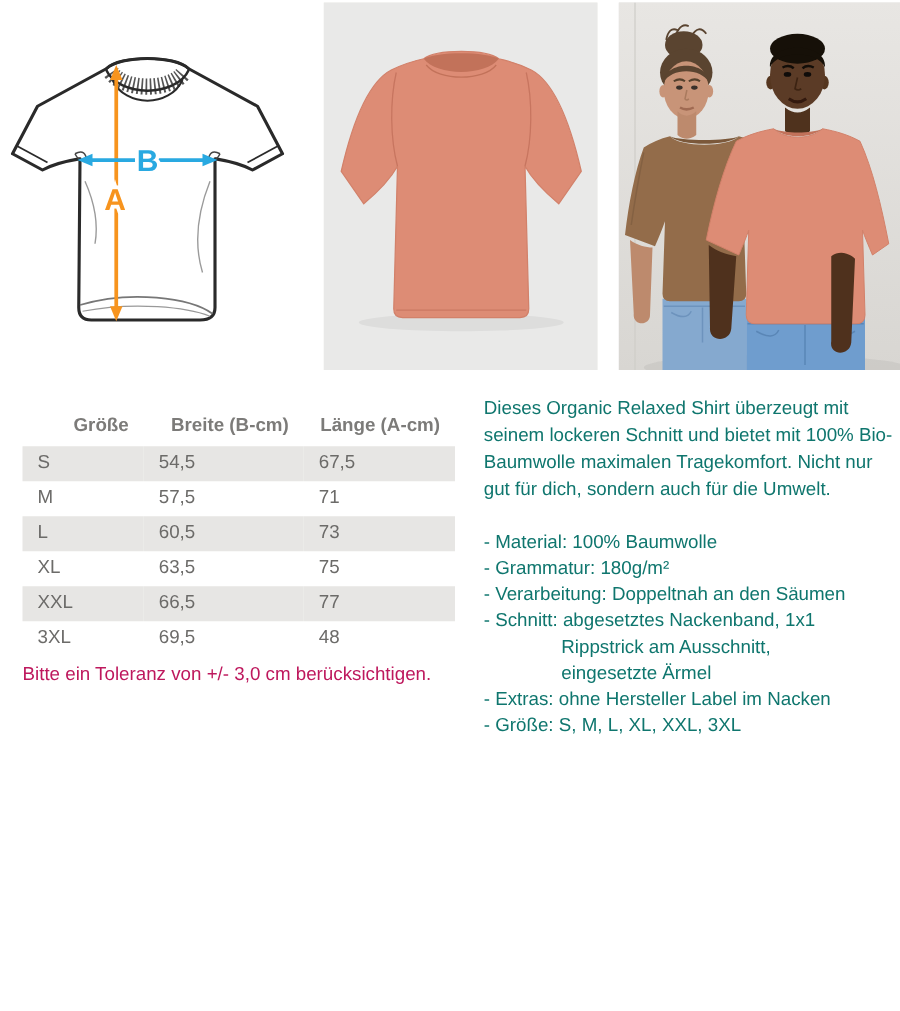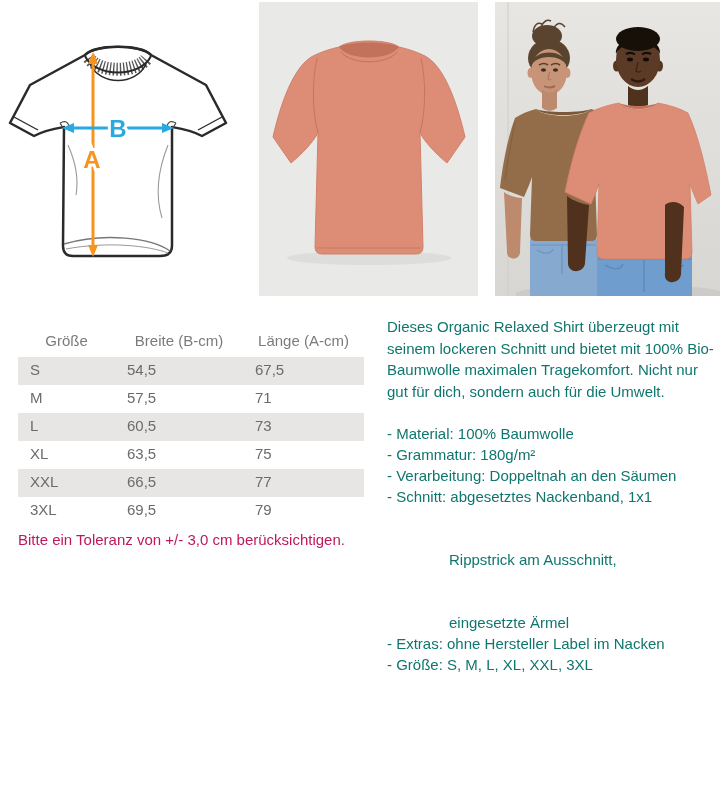--- a/index.html
+++ b/index.html
@@ -12,32 +12,32 @@
   .flatlay-box   { position: absolute; left: 259px; top: 2px; width: 219px; height: 294px; background: #e9e9e8; }
   .models-box    { position: absolute; left: 495px; top: 2px; width: 225px; height: 294px; background: #e2e0dd; }
   .diagram-box svg, .flatlay-box svg, .models-box svg { display: block; width: 100%; height: 100%; }
 
   
   .size-table-wrap { position: absolute; left: 18px; top: 330px; width: 346px; }
   table.size-table { width: 100%; border-collapse: collapse; font-size: 15px; table-layout: fixed; }
   table.size-table col.c1 { width: 97px; }
   table.size-table col.c2 { width: 128px; }
   table.size-table col.c3 { width: 121px; }
-  table.size-table th { font-weight: 400; color: #7c7b79; text-align: center; padding: 2px 12px 7px; line-height: 18px; }
+  table.size-table th { font-weight: 700; color: #7c7b79; text-align: right; padding: 2px 12px 7px; line-height: 18px; }
   table.size-table td { color: #6c6b69; padding: 4px 12px 6px; line-height: 18px; }
   table.size-table tbody tr:nth-of-type(odd) { background: #e7e6e4; }
 
   .tolerance-note { position: absolute; left: 18px; top: 531px; width: 360px; font-size: 15px; color: #be185d; }
 
   
   .description { position: absolute; left: 387px; top: 316px; width: 327px; font-size: 15px; color: #0f766e; }
   .description p { line-height: 21.5px; margin: 0 0 21px 0; }
   .details { line-height: 21px; }
   .detail-line { line-height: 21px; }
-  .detail-line.indent { padding-left: 62px; margin-top: 42px; }
+  .detail-line.indent { padding-left: 62px; }
 </style>
 </head>
 <body>
 
 <div class="page">
 
   <div class="diagram-box">
     <svg viewBox="0 0 259 300">
 
       <path d="M 85 55 L 30 85 L 10 123 L 34 136 C 45 130 58 128 64 127 L 63 246 Q 63 256 73 256 L 160 256 Q 172 256 172 246 L 172 127 C 178 128 191 130 202 136 L 226 123 L 206 85 L 151 55 C 140 44 96 44 85 55 Z" fill="#ffffff" stroke="#2a2a2a" stroke-width="2.5" stroke-linejoin="round"></path>
@@ -185,21 +185,21 @@
 
           <tr>
             <td>XXL</td>
             <td>66,5</td>
             <td>77</td>
           </tr>
 
           <tr>
             <td>3XL</td>
             <td>69,5</td>
-            <td>79</td>
+            <td>48</td>
           </tr>
         </tbody>
     </table>
   </div>
 
   <div class="tolerance-note">Bitte ein Toleranz von +/- 3,0 cm berücksichtigen.</div>
 
   <div class="description">
     <p>Dieses Organic Relaxed Shirt überzeugt mit seinem lockeren Schnitt und bietet mit 100% Bio-Baumwolle maximalen Tragekomfort. Nicht nur gut für dich, sondern auch für die Umwelt.</p>
     <div class="details">

